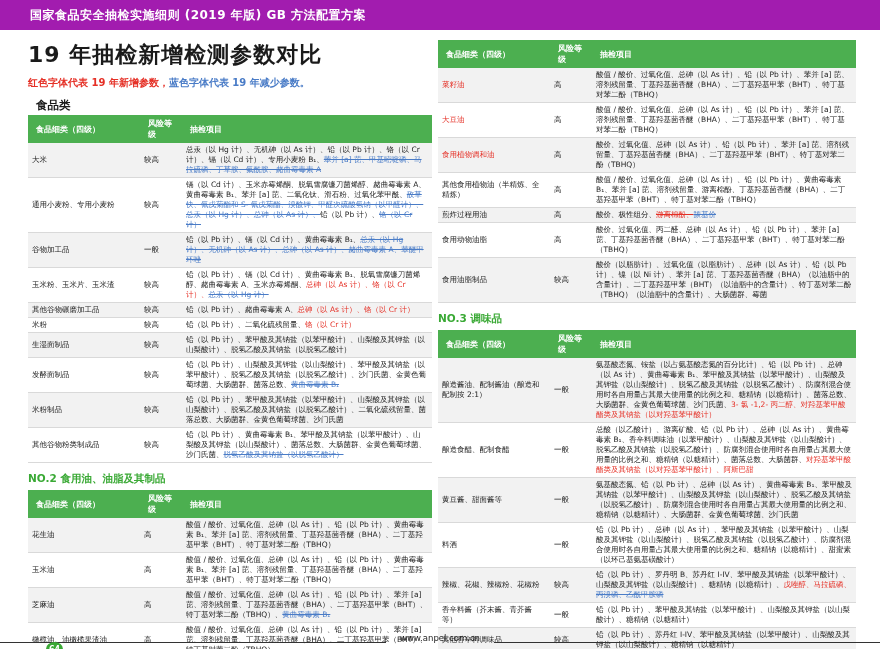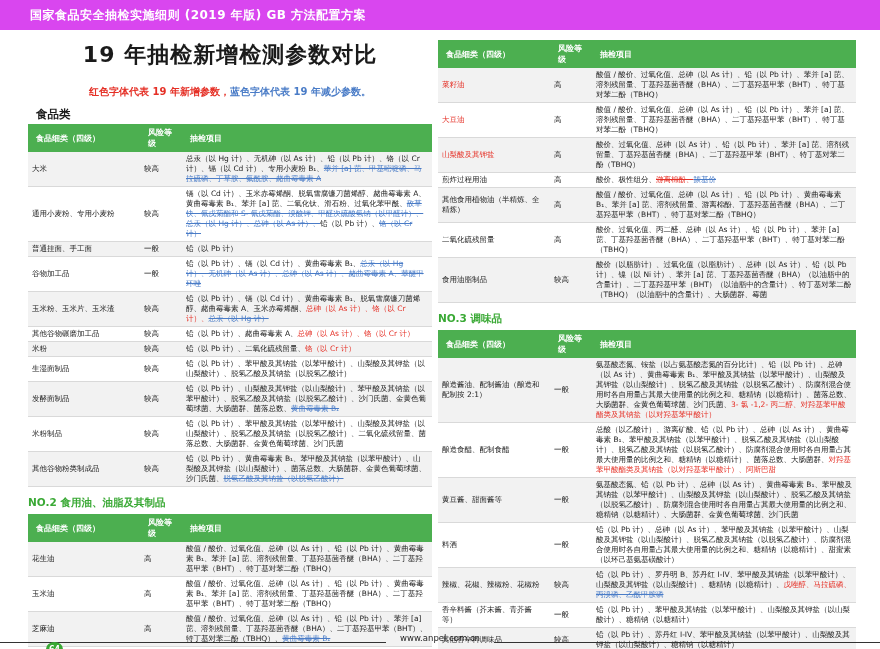--- a/index.html
+++ b/index.html
@@ -1,25 +1,25 @@
 <!DOCTYPE html>
 <html><head>
 <meta charset="utf-8">
 <style>
   * { margin:0; padding:0; box-sizing:border-box; }
   html,body { width:880px; height:649px; background:#ffffff; overflow:hidden;
     font-family:"DejaVu Sans","Liberation Sans",sans-serif; }
-  .topbar { height:30px; background:#d946ef; color:#fff; display:flex; align-items:center;
+  .topbar { height:30px; background:#a21caf; color:#fff; display:flex; align-items:center;
     padding-left:30px; font-size:12px; font-weight:bold; letter-spacing:0.5px; }
   .content { display:flex; padding:6px 24px 0 28px; gap:6px; }
   .col-left { width:404px; flex:none; }
   .col-right { width:418px; flex:none; padding-top:4px; }
-  .title-block { text-align:center; margin-top:4px; }
+  .title-block { text-align:left; margin-top:4px; }
   .page-title { font-size:22px; font-weight:bold; color:#1a1a1a; letter-spacing:1px; }
-  .legend { font-size:10px; font-weight:bold; margin-top:15px; }
+  .legend { font-size:10px; font-weight:bold; margin-top:6px; }
   .legend .red-t { color:#e53026; }
   .legend .blue-t { color:#4a7cc7; }
   .cat-label { font-size:11.5px; font-weight:bold; color:#1a1a1a; margin:8px 0 2px 8px; }
   .section-heading { color:#3aa935; font-size:10.5px; font-weight:bold; margin:9px 0 4px 0; }
   table.data-table { border-collapse:collapse; width:100%; table-layout:fixed; }
   table.data-table thead th { background:#4caf50; color:#fff; font-size:8px; font-weight:bold;
     text-align:left; padding:3px 8px; }
   table.data-table th.c1, table.data-table td.c1 { width:112px; }
   table.data-table th.c2, table.data-table td.c2 { width:42px; }
   table.data-table tbody tr:nth-child(odd) { background:#f2f2f2; }
@@ -71,25 +71,20 @@
               <td class="c1">大米</td>
               <td class="c2">较高</td>
               <td class="c3"><span class="seg-n">总汞（以 Hg 计）、无机砷（以 As 计）、铅（以 Pb 计）、铬（以 Cr 计）、镉（以 Cd 计）、专用小麦粉 B₁、</span><span class="seg-b">苯并 [a] 芘、甲基嘧啶磷、马拉硫磷、丁草胺、氟酰胺、赭曲霉毒素 A</span></td>
             </tr>
             <tr>
               <td class="c1">通用小麦粉、专用小麦粉</td>
               <td class="c2">较高</td>
               <td class="c3"><span class="seg-n">镉（以 Cd 计）、玉米赤霉烯酮、脱氧雪腐镰刀菌烯醇、赭曲霉毒素 A、黄曲霉毒素 B₁、苯并 [a] 芘、二氧化钛、滑石粉、过氧化苯甲酰、</span><span class="seg-b">敌草快、氰戊菊酯和 S- 氰戊菊酯、溴酸钾、甲醛次硫酸氢钠（以甲醛计）、总汞（以 Hg 计）、总砷（以 As 计）、</span><span class="seg-n">铅（以 Pb 计）、</span><span class="seg-b">铬（以 Cr 计）</span></td>
             </tr>
             <tr>
-              <td class="c1">普通挂面、手工面</td>
-              <td class="c2">一般</td>
-              <td class="c3"><span class="seg-n">铅（以 Pb 计）</span></td>
-            </tr>
-            <tr>
               <td class="c1">谷物加工品</td>
               <td class="c2">一般</td>
               <td class="c3"><span class="seg-n">铅（以 Pb 计）、镉（以 Cd 计）、黄曲霉毒素 B₁、</span><span class="seg-b">总汞（以 Hg 计）、无机砷（以 As 计）、总砷（以 As 计）、赭曲霉毒素 A、苯醚甲环唑</span></td>
             </tr>
             <tr>
               <td class="c1">玉米粉、玉米片、玉米渣</td>
               <td class="c2">较高</td>
               <td class="c3"><span class="seg-n">铅（以 Pb 计）、镉（以 Cd 计）、黄曲霉毒素 B₁、脱氧雪腐镰刀菌烯醇、赭曲霉毒素 A、玉米赤霉烯酮、</span><span class="seg-r">总砷（以 As 计）、铬（以 Cr 计）、</span><span class="seg-b">总汞（以 Hg 计）</span></td>
             </tr>
             <tr>
@@ -173,36 +168,36 @@
               <td class="c1 redname">菜籽油</td>
               <td class="c2">高</td>
               <td class="c3"><span class="seg-n">酸值 / 酸价、过氧化值、总砷（以 As 计）、铅（以 Pb 计）、苯并 [a] 芘、溶剂残留量、丁基羟基茴香醚（BHA）、二丁基羟基甲苯（BHT）、特丁基对苯二酚（TBHQ）</span></td>
             </tr>
             <tr>
               <td class="c1 redname">大豆油</td>
               <td class="c2">高</td>
               <td class="c3"><span class="seg-n">酸值 / 酸价、过氧化值、总砷（以 As 计）、铅（以 Pb 计）、苯并 [a] 芘、溶剂残留量、丁基羟基茴香醚（BHA）、二丁基羟基甲苯（BHT）、特丁基对苯二酚（TBHQ）</span></td>
             </tr>
             <tr>
-              <td class="c1 redname">山梨酸及其钾盐</td>
+              <td class="c1 redname">食用植物调和油</td>
               <td class="c2">高</td>
               <td class="c3"><span class="seg-n">酸价、过氧化值、总砷（以 As 计）、铅（以 Pb 计）、苯并 [a] 芘、溶剂残留量、丁基羟基茴香醚（BHA）、二丁基羟基甲苯（BHT）、特丁基对苯二酚（TBHQ）</span></td>
             </tr>
             <tr>
+              <td class="c1">其他食用植物油（半精炼、全精炼）</td>
+              <td class="c2">高</td>
+              <td class="c3"><span class="seg-n">酸值 / 酸价、过氧化值、总砷（以 As 计）、铅（以 Pb 计）、黄曲霉毒素 B₁、苯并 [a] 芘、溶剂残留量、游离棉酚、丁基羟基茴香醚（BHA）、二丁基羟基甲苯（BHT）、特丁基对苯二酚（TBHQ）</span></td>
+            </tr>
+            <tr>
               <td class="c1">煎炸过程用油</td>
               <td class="c2">高</td>
               <td class="c3"><span class="seg-n">酸价、极性组分、</span><span class="seg-rs">游离棉酚、</span><span class="seg-b">羰基价</span></td>
             </tr>
             <tr>
-              <td class="c1">其他食用植物油（半精炼、全精炼）</td>
-              <td class="c2">高</td>
-              <td class="c3"><span class="seg-n">酸值 / 酸价、过氧化值、总砷（以 As 计）、铅（以 Pb 计）、黄曲霉毒素 B₁、苯并 [a] 芘、溶剂残留量、游离棉酚、丁基羟基茴香醚（BHA）、二丁基羟基甲苯（BHT）、特丁基对苯二酚（TBHQ）</span></td>
-            </tr>
-            <tr>
-              <td class="c1">二氧化硫残留量</td>
+              <td class="c1">食用动物油脂</td>
               <td class="c2">高</td>
               <td class="c3"><span class="seg-n">酸价、过氧化值、丙二醛、总砷（以 As 计）、铅（以 Pb 计）、苯并 [a] 芘、丁基羟基茴香醚（BHA）、二丁基羟基甲苯（BHT）、特丁基对苯二酚（TBHQ）</span></td>
             </tr>
             <tr>
               <td class="c1">食用油脂制品</td>
               <td class="c2">较高</td>
               <td class="c3"><span class="seg-n">酸价（以脂肪计）、过氧化值（以脂肪计）、总砷（以 As 计）、铅（以 Pb 计）、镍（以 Ni 计）、苯并 [a] 芘、丁基羟基茴香醚（BHA）（以油脂中的含量计）、二丁基羟基甲苯（BHT）（以油脂中的含量计）、特丁基对苯二酚（TBHQ）（以油脂中的含量计）、大肠菌群、霉菌</span></td>
             </tr>
           </tbody>
         </table>
@@ -217,21 +212,21 @@
           </thead>
           <tbody>
             <tr>
               <td class="c1">酿造酱油、配制酱油（酿造和配制按 2:1）</td>
               <td class="c2">一般</td>
               <td class="c3"><span class="seg-n">氨基酸态氮、铵盐（以占氨基酸态氮的百分比计）、铅（以 Pb 计）、总砷（以 As 计）、黄曲霉毒素 B₁、苯甲酸及其钠盐（以苯甲酸计）、山梨酸及其钾盐（以山梨酸计）、脱氢乙酸及其钠盐（以脱氢乙酸计）、防腐剂混合使用时各自用量占其最大使用量的比例之和、糖精钠（以糖精计）、菌落总数、大肠菌群、金黄色葡萄球菌、沙门氏菌、</span><span class="seg-r">3- 氯 -1,2- 丙二醇、对羟基苯甲酸酯类及其钠盐（以对羟基苯甲酸计）</span></td>
             </tr>
             <tr>
               <td class="c1">酿造食醋、配制食醋</td>
               <td class="c2">一般</td>
-              <td class="c3"><span class="seg-n">总酸（以乙酸计）、游离矿酸、铅（以 Pb 计）、总砷（以 As 计）、黄曲霉毒素 B₁、苯甲酸及其钠盐（以苯甲酸计）、脱氢乙酸及其钠盐（以山梨酸计）、脱氢乙酸及其钠盐（以脱氢乙酸计）、防腐剂混合使用时各自用量占其最大使用量的比例之和、糖精钠（以糖精计）、菌落总数、大肠菌群、</span><span class="seg-r">对羟基苯甲酸酯类及其钠盐（以对羟基苯甲酸计）、阿斯巴甜</span></td>
+              <td class="c3"><span class="seg-n">总酸（以乙酸计）、游离矿酸、铅（以 Pb 计）、总砷（以 As 计）、黄曲霉毒素 B₁、香辛料调味油（以苯甲酸计）、山梨酸及其钾盐（以山梨酸计）、脱氢乙酸及其钠盐（以脱氢乙酸计）、防腐剂混合使用时各自用量占其最大使用量的比例之和、糖精钠（以糖精计）、菌落总数、大肠菌群、</span><span class="seg-r">对羟基苯甲酸酯类及其钠盐（以对羟基苯甲酸计）、阿斯巴甜</span></td>
             </tr>
             <tr>
               <td class="c1">黄豆酱、甜面酱等</td>
               <td class="c2">一般</td>
               <td class="c3"><span class="seg-n">氨基酸态氮、铅（以 Pb 计）、总砷（以 As 计）、黄曲霉毒素 B₁、苯甲酸及其钠盐（以苯甲酸计）、山梨酸及其钾盐（以山梨酸计）、脱氢乙酸及其钠盐（以脱氢乙酸计）、防腐剂混合使用时各自用量占其最大使用量的比例之和、糖精钠（以糖精计）、大肠菌群、金黄色葡萄球菌、沙门氏菌</span></td>
             </tr>
             <tr>
               <td class="c1">料酒</td>
               <td class="c2">一般</td>
               <td class="c3"><span class="seg-n">铅（以 Pb 计）、总砷（以 As 计）、苯甲酸及其钠盐（以苯甲酸计）、山梨酸及其钾盐（以山梨酸计）、脱氢乙酸及其钠盐（以脱氢乙酸计）、防腐剂混合使用时各自用量占其最大使用量的比例之和、糖精钠（以糖精计）、甜蜜素（以环己基氨基磺酸计）</span></td>

